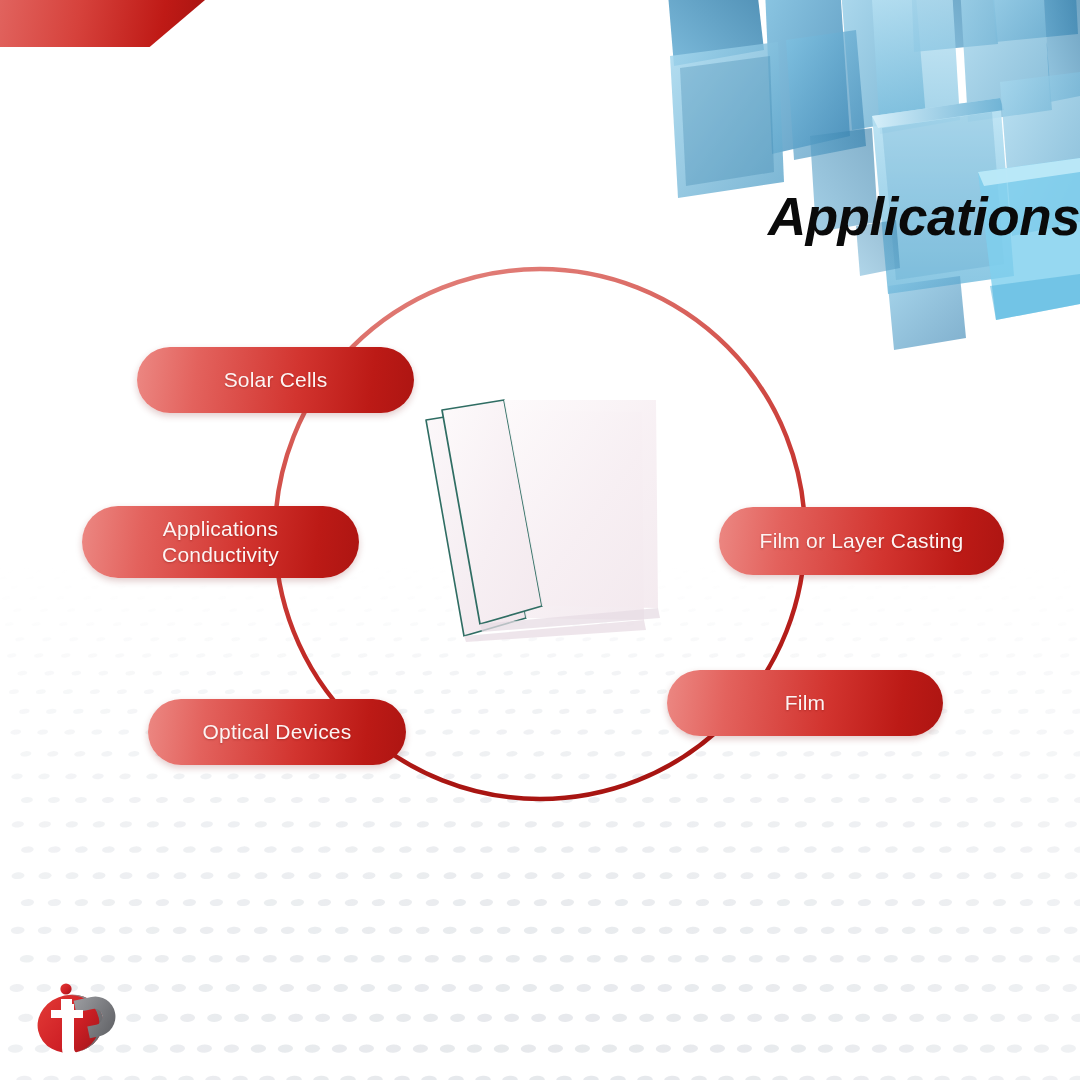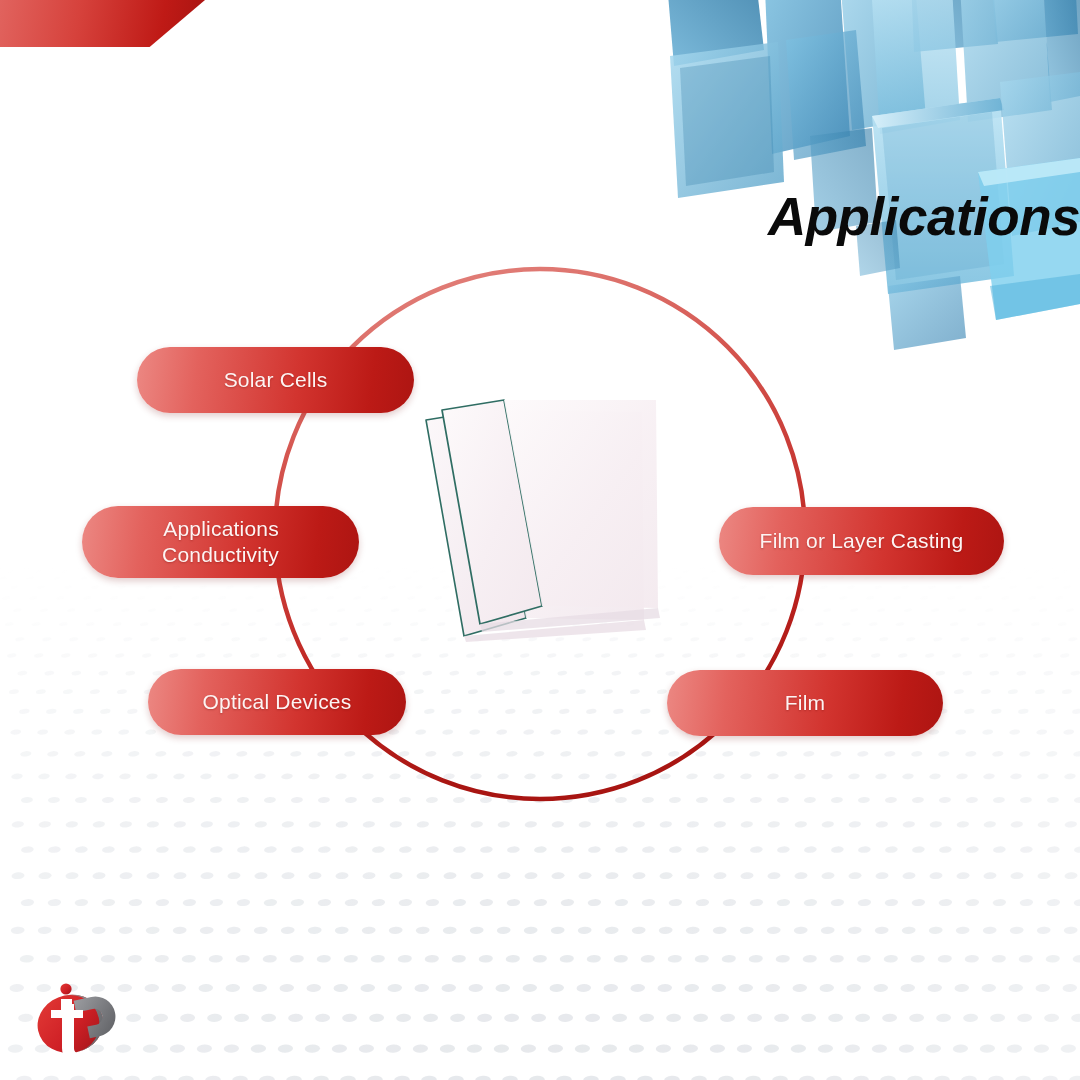--- a/index.html
+++ b/index.html
@@ -91,33 +91,33 @@
   .pill {
     position: absolute;
     display: flex;
     align-items: center;
     justify-content: center;
     box-sizing: border-box;
     border-radius: 40px;
     color: #fdf4f3;
     font-size: 21px;
     line-height: 1.22;
-    text-align: right;
+    text-align: center;
     padding: 12px 16px;
     z-index: 5;
     background: linear-gradient(97deg, #ec8883 0%, #e3625d 22%, #d2342f 58%, #bc1a16 84%, #ad1512 100%);
     box-shadow: 0 3px 7px rgba(120, 20, 18, 0.22);
     text-shadow: 0 1px 2px rgba(110, 15, 13, 0.35);
     letter-spacing: 0.2px;
   }
   .pill .pill-label { display: block; }
 
   #pill-solar-cells        { left: 137px; top: 347px; width: 277px; height: 66px; }
   #pill-conductivity       { left:  82px; top: 506px; width: 277px; height: 72px; }
-  #pill-optical-devices    { left: 148px; top: 669px; width: 258px; height: 66px; }
+  #pill-optical-devices    { left: 148px; top: 699px; width: 258px; height: 66px; }
   #pill-touch-panels       { left: 672px; top: 347px; width: 270px; height: 66px; }
   #pill-film-casting       { left: 719px; top: 507px; width: 285px; height: 68px; }
   #pill-oleds              { left: 667px; top: 670px; width: 276px; height: 66px; }
 
   
   #logo {
     position: absolute;
     left: 18px;
     bottom: 14px;
     width: 104px;

